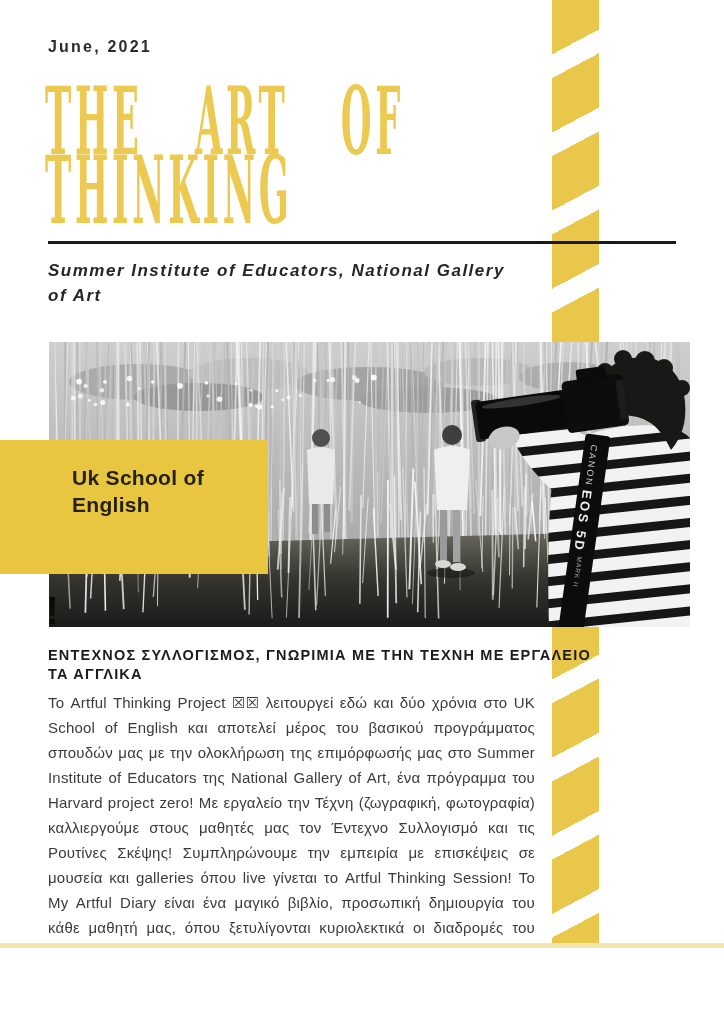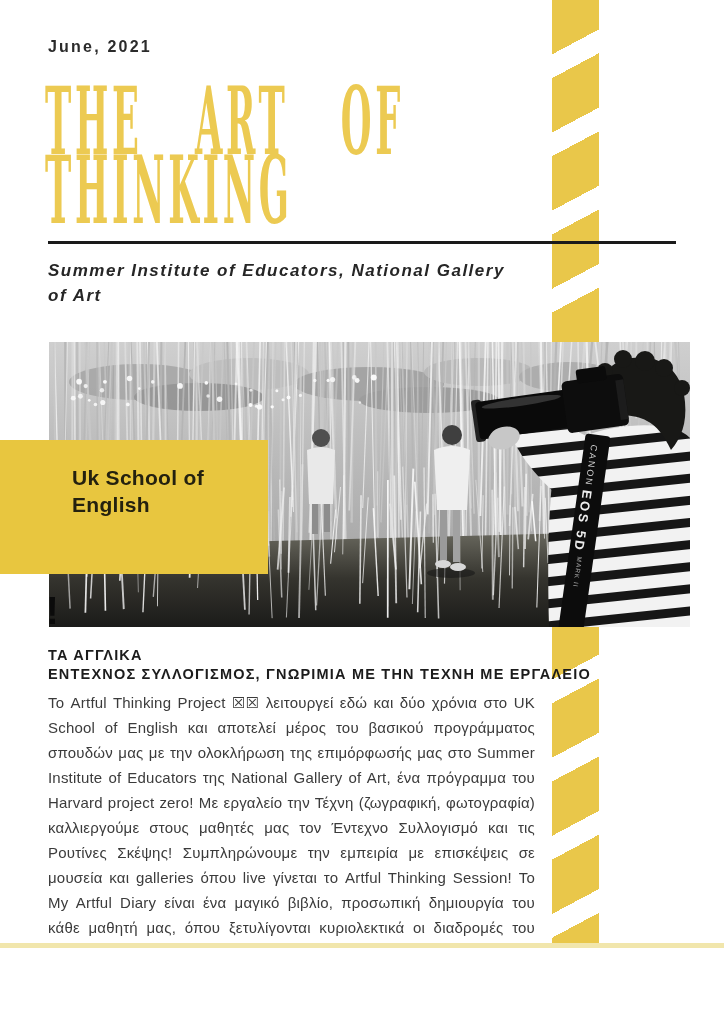--- a/index.html
+++ b/index.html
@@ -511,21 +511,21 @@
     </svg>
   </div>
 
   <div class="overlay-box">
     <div class="overlay-text">Uk School of English</div>
   </div>
 
   <div class="exclaim">!</div>
 
   <div class="article-heading">
+    <span>ΕΝΤΕΧΝΟΣ ΣΥΛΛΟΓΙΣΜΟΣ, ΓΝΩΡΙΜΙΑ ΜΕ ΤΗΝ ΤΕΧΝΗ ΜΕ ΕΡΓΑΛΕΙΟ</span>
     <span>ΤΑ ΑΓΓΛΙΚΑ</span>
-    <span>ΕΝΤΕΧΝΟΣ ΣΥΛΛΟΓΙΣΜΟΣ, ΓΝΩΡΙΜΙΑ ΜΕ ΤΗΝ ΤΕΧΝΗ ΜΕ ΕΡΓΑΛΕΙΟ</span>
   </div>
 
   <div class="article-body">Το Artful Thinking Project ☒☒ λειτουργεί εδώ και δύο χρόνια στο UK School of English και αποτελεί μέρος του βασικού προγράμματος σπουδών μας με την ολοκλήρωση της επιμόρφωσής μας στο Summer Institute of Educators της National Gallery of Art, ένα πρόγραμμα του Harvard project zero! Με εργαλείο την Τέχνη (ζωγραφική, φωτογραφία) καλλιεργούμε στους μαθητές μας τον Έντεχνο Συλλογισμό και τις Ρουτίνες Σκέψης! Συμπληρώνουμε την εμπειρία με επισκέψεις σε μουσεία και galleries όπου live γίνεται το Artful Thinking Session! Το My Artful Diary είναι ένα μαγικό βιβλίο, προσωπική δημιουργία του κάθε μαθητή μας, όπου ξετυλίγονται κυριολεκτικά οι διαδρομές του μυαλού τους!</div>
 
   <div class="bottom-strip"></div>
 
 </div>
 
 </body></html>

